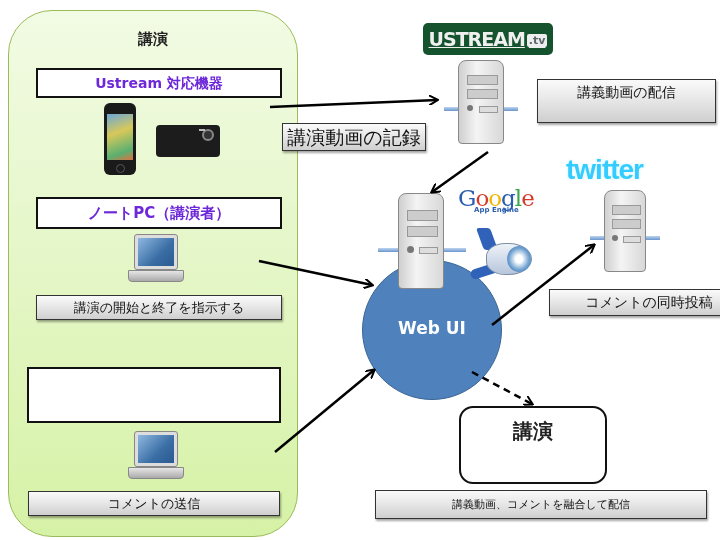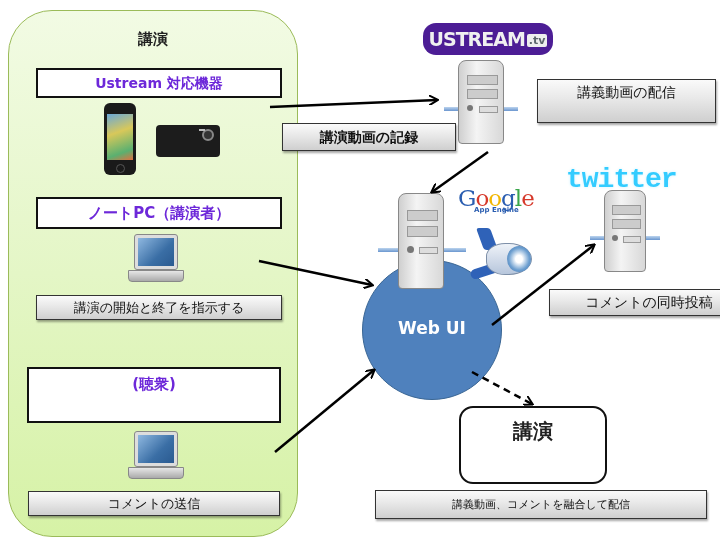--- a/index.html
+++ b/index.html
@@ -13,25 +13,25 @@
   .hdr-box { background:#fff; border:2px solid #111; box-sizing:border-box; text-align:center;
              font-weight:bold; font-size:14px; color:#6d28d9; }
   .gray-label { background:linear-gradient(180deg,#fafafa 0%,#e8e8e8 45%,#cfcfcf 100%);
                 border:1px solid #333; box-shadow:1px 2px 2px rgba(0,0,0,0.35); box-sizing:border-box;
                 text-align:center; font-size:13px; color:#111; }
   .circle { left:362px; top:260px; width:140px; height:140px; border-radius:50%;
             background:#4f81bd; border:1px solid #3a6694; box-sizing:border-box; }
   .circle-label { left:362px; top:318px; width:140px; text-align:center; color:#fff; font-weight:bold; font-size:17px; }
   .content-box { left:459px; top:406px; width:148px; height:78px; border:2px solid #111; border-radius:14px;
                  background:#fff; box-sizing:border-box; text-align:center; font-size:20px; font-weight:bold; line-height:26px; padding-top:10px; }
-  .ustream-logo { left:423px; top:23px; width:130px; height:32px; background:#4c1d95; border-radius:13px;
-                  color:#f0f0f0; font-weight:bold; font-size:19px; letter-spacing:-1px; text-align:center; line-height:32px; }
+  .ustream-logo { left:423px; top:23px; width:130px; height:32px; background:#14532d; border-radius:5px;
+                  color:#f0f0f0; font-weight:bold; font-size:19px; letter-spacing:-1px; text-align:center; line-height:32px;text-decoration:underline; }
   .ustream-logo .tv { font-size:11px; background:#eee; color:#5d666c; padding:0 2px; margin-left:2px; vertical-align:2px; border-radius:2px; letter-spacing:0; }
   .twitter-logo { left:566px; top:154px; font-size:28px; font-weight:bold; color:#33ccff; letter-spacing:-1px;
-                  text-shadow:0 0 2px #fff, 0 0 3px #bfefff; font-family:Liberation Mono, monospace;margin-top:10px; }
+                  text-shadow:0 0 2px #fff, 0 0 3px #bfefff; font-family:Liberation Sans, sans-serif; }
   .google-logo { left:458px; top:185px; font-size:23px; font-family:"DejaVu Serif", serif; letter-spacing:-1px; }
   .google-sub { left:474px; top:206px; font-size:7px; font-weight:bold; color:#2a5db0; }
   svg { position:absolute; left:0; top:0; }
 </style>
 </head>
 <body>
 
 <div class="abs panel"></div>
 <div class="abs panel-title">講演</div>
 
@@ -52,21 +52,20 @@
 <div class="abs" style="left:128px;top:234px;width:56px;height:50px;">
   <div style="position:absolute;left:6px;top:0;width:44px;height:36px;background:#ddd;border:1px solid #888;border-radius:3px;box-sizing:border-box;">
     <div style="position:absolute;left:3px;top:3px;right:3px;bottom:3px;background:linear-gradient(135deg,#8fb8e0,#3a6ea5 60%,#2a5a90);"></div>
   </div>
   <div style="position:absolute;left:0;top:36px;width:56px;height:12px;background:linear-gradient(#e6e6e6,#aaa);border:1px solid #888;border-radius:0 0 4px 4px;box-sizing:border-box;"></div>
 </div>
 
 <div class="abs gray-label" style="left:36px;top:295px;width:246px;height:25px;line-height:23px;">講演の開始と終了を指示する</div>
 
 <div class="abs hdr-box" style="left:27px;top:367px;width:254px;height:56px;padding-top:4px;line-height:22px;font-size:15px;">
-  <div>(聴衆)</div>
 </div>
 
 <div class="abs" style="left:128px;top:431px;width:56px;height:50px;">
   <div style="position:absolute;left:6px;top:0;width:44px;height:36px;background:#ddd;border:1px solid #888;border-radius:3px;box-sizing:border-box;">
     <div style="position:absolute;left:3px;top:3px;right:3px;bottom:3px;background:linear-gradient(135deg,#8fb8e0,#3a6ea5 60%,#2a5a90);"></div>
   </div>
   <div style="position:absolute;left:0;top:36px;width:56px;height:12px;background:linear-gradient(#e6e6e6,#aaa);border:1px solid #888;border-radius:0 0 4px 4px;box-sizing:border-box;"></div>
 </div>
 
 <div class="abs gray-label" style="left:28px;top:491px;width:252px;height:25px;line-height:23px;">コメントの送信</div>
@@ -77,21 +76,21 @@
   <div style="position:absolute;left:-14px;top:47px;width:74px;height:4px;background:linear-gradient(#bcd4ee,#6a96cf);"></div>
   <div style="position:absolute;left:0;top:0;width:46px;height:84px;border-radius:8px 8px 4px 4px;background:linear-gradient(90deg,#cfcfcf,#f4f4f4 40%,#d8d8d8);border:1px solid #888;box-sizing:border-box;">
     <div style="position:absolute;left:8px;top:14px;width:29px;height:8px;background:#ccc;border:1px solid #999;"></div>
     <div style="position:absolute;left:8px;top:28px;width:29px;height:8px;background:#ccc;border:1px solid #999;"></div>
     <div style="position:absolute;left:8px;top:44px;width:6px;height:6px;border-radius:50%;background:#777;"></div>
     <div style="position:absolute;left:20px;top:45px;width:17px;height:5px;background:#ddd;border:1px solid #999;"></div>
   </div>
 </div>
 
 <div class="abs gray-label" style="left:537px;top:79px;width:179px;height:44px;line-height:25px;font-size:14px;">講義動画の配信</div>
-<div class="abs gray-label" style="left:282px;top:123px;width:174px;height:28px;line-height:26px;font-size:14px;font-weight:bold;">講演動画の記録</div>
+<div class="abs gray-label" style="left:282px;top:123px;width:144px;height:28px;line-height:26px;font-size:19px;">講演動画の記録</div>
 
 <div class="abs circle"></div>
 <div class="abs circle-label">Web UI</div>
 
 <div class="abs" style="left:398px;top:193px;width:46px;height:96px;">
   <div style="position:absolute;left:-20px;top:55px;width:88px;height:4px;background:linear-gradient(#bcd4ee,#6a96cf);"></div>
   <div style="position:absolute;left:0;top:0;width:46px;height:96px;border-radius:8px 8px 4px 4px;background:linear-gradient(90deg,#cfcfcf,#f4f4f4 40%,#d8d8d8);border:1px solid #888;box-sizing:border-box;">
     <div style="position:absolute;left:8px;top:16px;width:29px;height:9px;background:#ccc;border:1px solid #999;"></div>
     <div style="position:absolute;left:8px;top:32px;width:29px;height:9px;background:#ccc;border:1px solid #999;"></div>
     <div style="position:absolute;left:8px;top:52px;width:7px;height:7px;border-radius:50%;background:#777;"></div>

